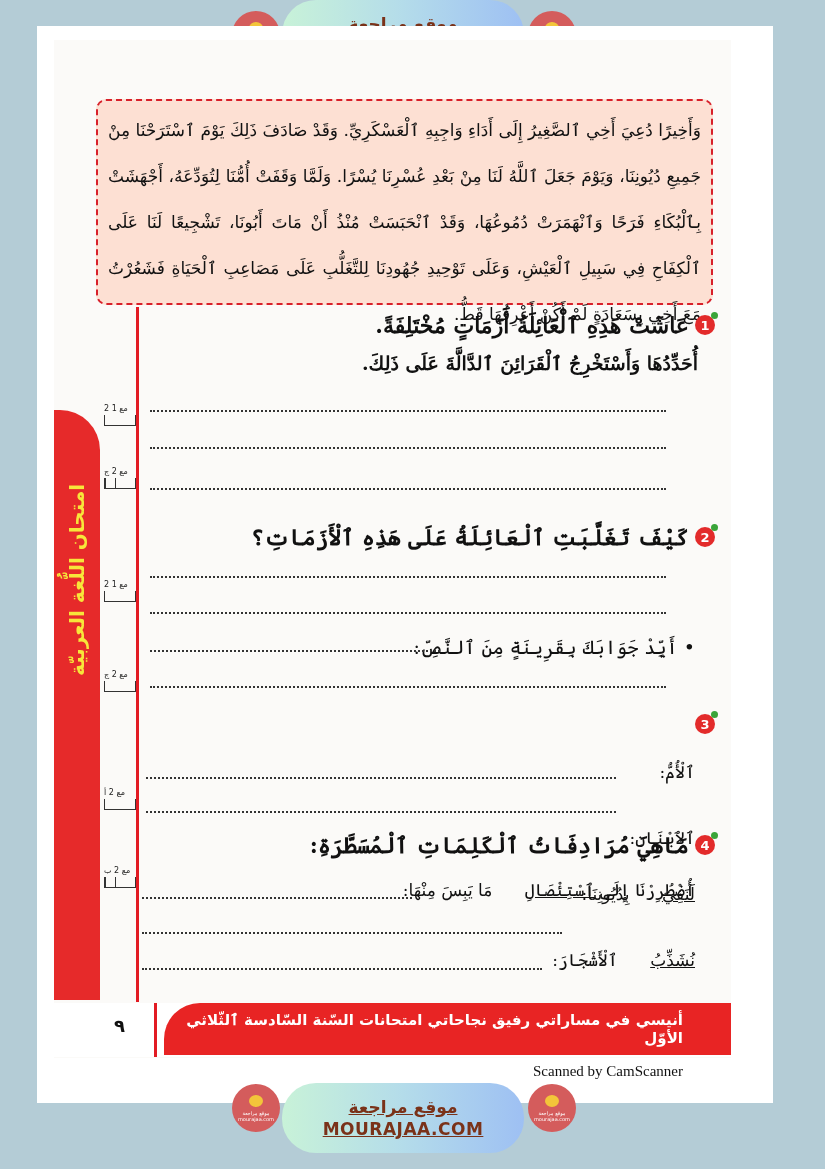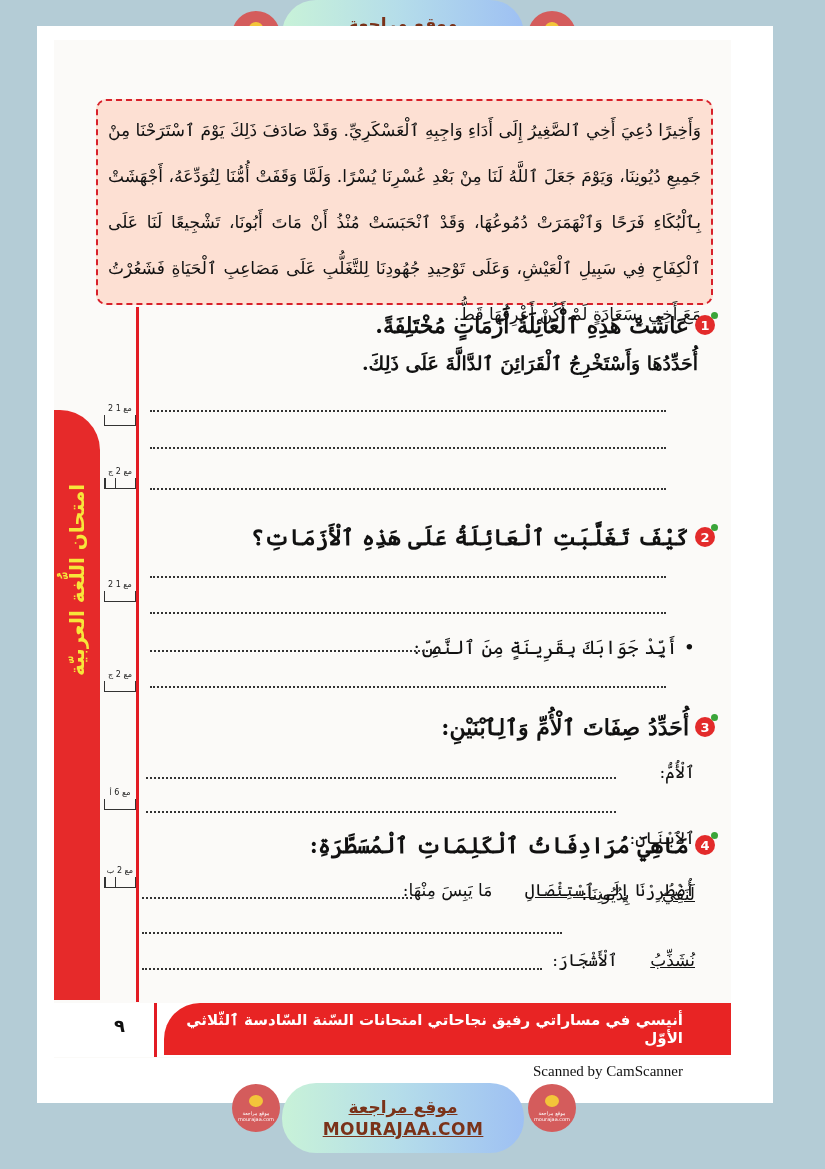--- a/index.html
+++ b/index.html
@@ -15,21 +15,21 @@
   .badge{position:absolute;width:48px;height:48px;border-radius:50%;background:#d45c5c;display:flex;flex-direction:column;align-items:center;justify-content:center;}
   .badge .logo{width:14px;height:12px;border-radius:50%;background:#f3c53a;margin-bottom:3px;}
   .badge .small{font-size:5px;color:#fff;line-height:6px;text-align:center;}
   
   .passage{position:absolute;left:96px;top:99px;width:617px;height:206px;background:#fde0d3;border:2px dashed #d8202a;border-radius:10px;box-sizing:border-box;padding:6px 10px;direction:rtl;}
   .passage p{margin:0;font-family:"DejaVu Serif",serif;font-size:17px;line-height:46px;color:#111;text-align:justify;text-align-last:right;}
   
   .sidetab{position:absolute;left:54px;top:410px;width:46px;height:590px;background:#e62a2a;border-top-right-radius:40px;}
   .sidetab .label{position:absolute;left:4px;top:60px;width:38px;height:220px;writing-mode:vertical-rl;transform:rotate(180deg);color:#f7e63a;font-weight:bold;font-size:20px;display:flex;align-items:center;justify-content:center;}
   .vline{position:absolute;left:136px;top:307px;width:3px;height:695px;background:#e21b23;}
-  .score{position:absolute;left:104px;width:32px;font-size:8px;color:#222;direction:rtl;text-align:center;}
+  .score{position:absolute;left:104px;width:32px;font-size:8px;color:#222;direction:rtl;text-align:left;}
   .score .box{height:10px;border:1px solid #333;border-top:none;margin-top:2px;display:flex;}
   .score .box span{flex:1;border-left:1px solid #333;}
   .score .box span:first-child{border-left:none;}
   
   .q{position:absolute;right:110px;direction:rtl;display:flex;align-items:center;gap:6px;}
   .qnum{width:20px;height:20px;border-radius:50%;background:#e32b2b;color:#fff;font-weight:bold;font-size:13px;display:flex;align-items:center;justify-content:center;position:relative;flex:none;}
   .qnum::after{content:"";position:absolute;right:-3px;top:-3px;width:7px;height:7px;border-radius:50%;background:#3aa53a;}
   .qtext{font-family:"DejaVu Serif",serif;font-weight:bold;font-size:22px;color:#111;}
   .sub{position:absolute;direction:rtl;font-family:"DejaVu Serif",serif;font-weight:bold;font-size:19px;color:#111;}
   .dots{position:absolute;height:0;border-bottom:2px dotted #333;}
@@ -93,21 +93,21 @@
       <span></span>
     </div>
 </div>
 <div class="score" style="top:670px;">
   <div>مع 2 ج</div>
   <div class="box">
       <span></span>
     </div>
 </div>
 <div class="score" style="top:788px;">
-  <div>مع 6 أ</div>
+  <div>مع 2 أ</div>
   <div class="box">
       <span></span>
     </div>
 </div>
 <div class="score" style="top:866px;">
   <div>مع 2 ب</div>
   <div class="box">
       <span></span>
       <span></span>
       <span></span>
@@ -128,21 +128,20 @@
   <div class="qtext">كَيْفَ تَغَلَّبَتِ ٱلْعَائِلَةُ عَلَى هَذِهِ ٱلْأَزَمَاتِ؟</div>
 </div>
 <div class="dots" style="left:150px;width:516px;top:576px;"></div>
 <div class="dots" style="left:150px;width:516px;top:612px;"></div>
 <div class="sub" style="right:130px;top:636px;font-weight:normal;">• أَيِّدْ جَوَابَكَ بِقَرِينَةٍ مِنَ ٱلنَّصِّ:</div>
 <div class="dots" style="left:150px;width:290px;top:650px;"></div>
 <div class="dots" style="left:150px;width:516px;top:686px;"></div>
 
 <div class="q" style="top:714px;">
   <div class="qnum">3</div>
-  <div class="qtext">أُحَدِّدُ صِفَاتَ ٱلْأُمِّ وَٱلِٱبْنَيْنِ:</div>
 </div>
 <div class="line-label" style="right:130px;top:762px;margin-left:6px;">ٱلْأُمُّ:</div>
 <div class="dots" style="left:146px;width:470px;top:777px;"></div>
 <div class="line-label" style="right:130px;top:828px;">ٱلِٱبْنَانِ:</div>
 <div class="dots" style="left:146px;width:470px;top:811px;"></div>
 
 <div class="q" style="top:832px;">
   <div class="qnum">4</div>
   <div class="qtext">مَاهِيَ مُرَادِفَاتُ ٱلْكَلِمَاتِ ٱلْمُسَطَّرَةِ:</div>
 </div>

